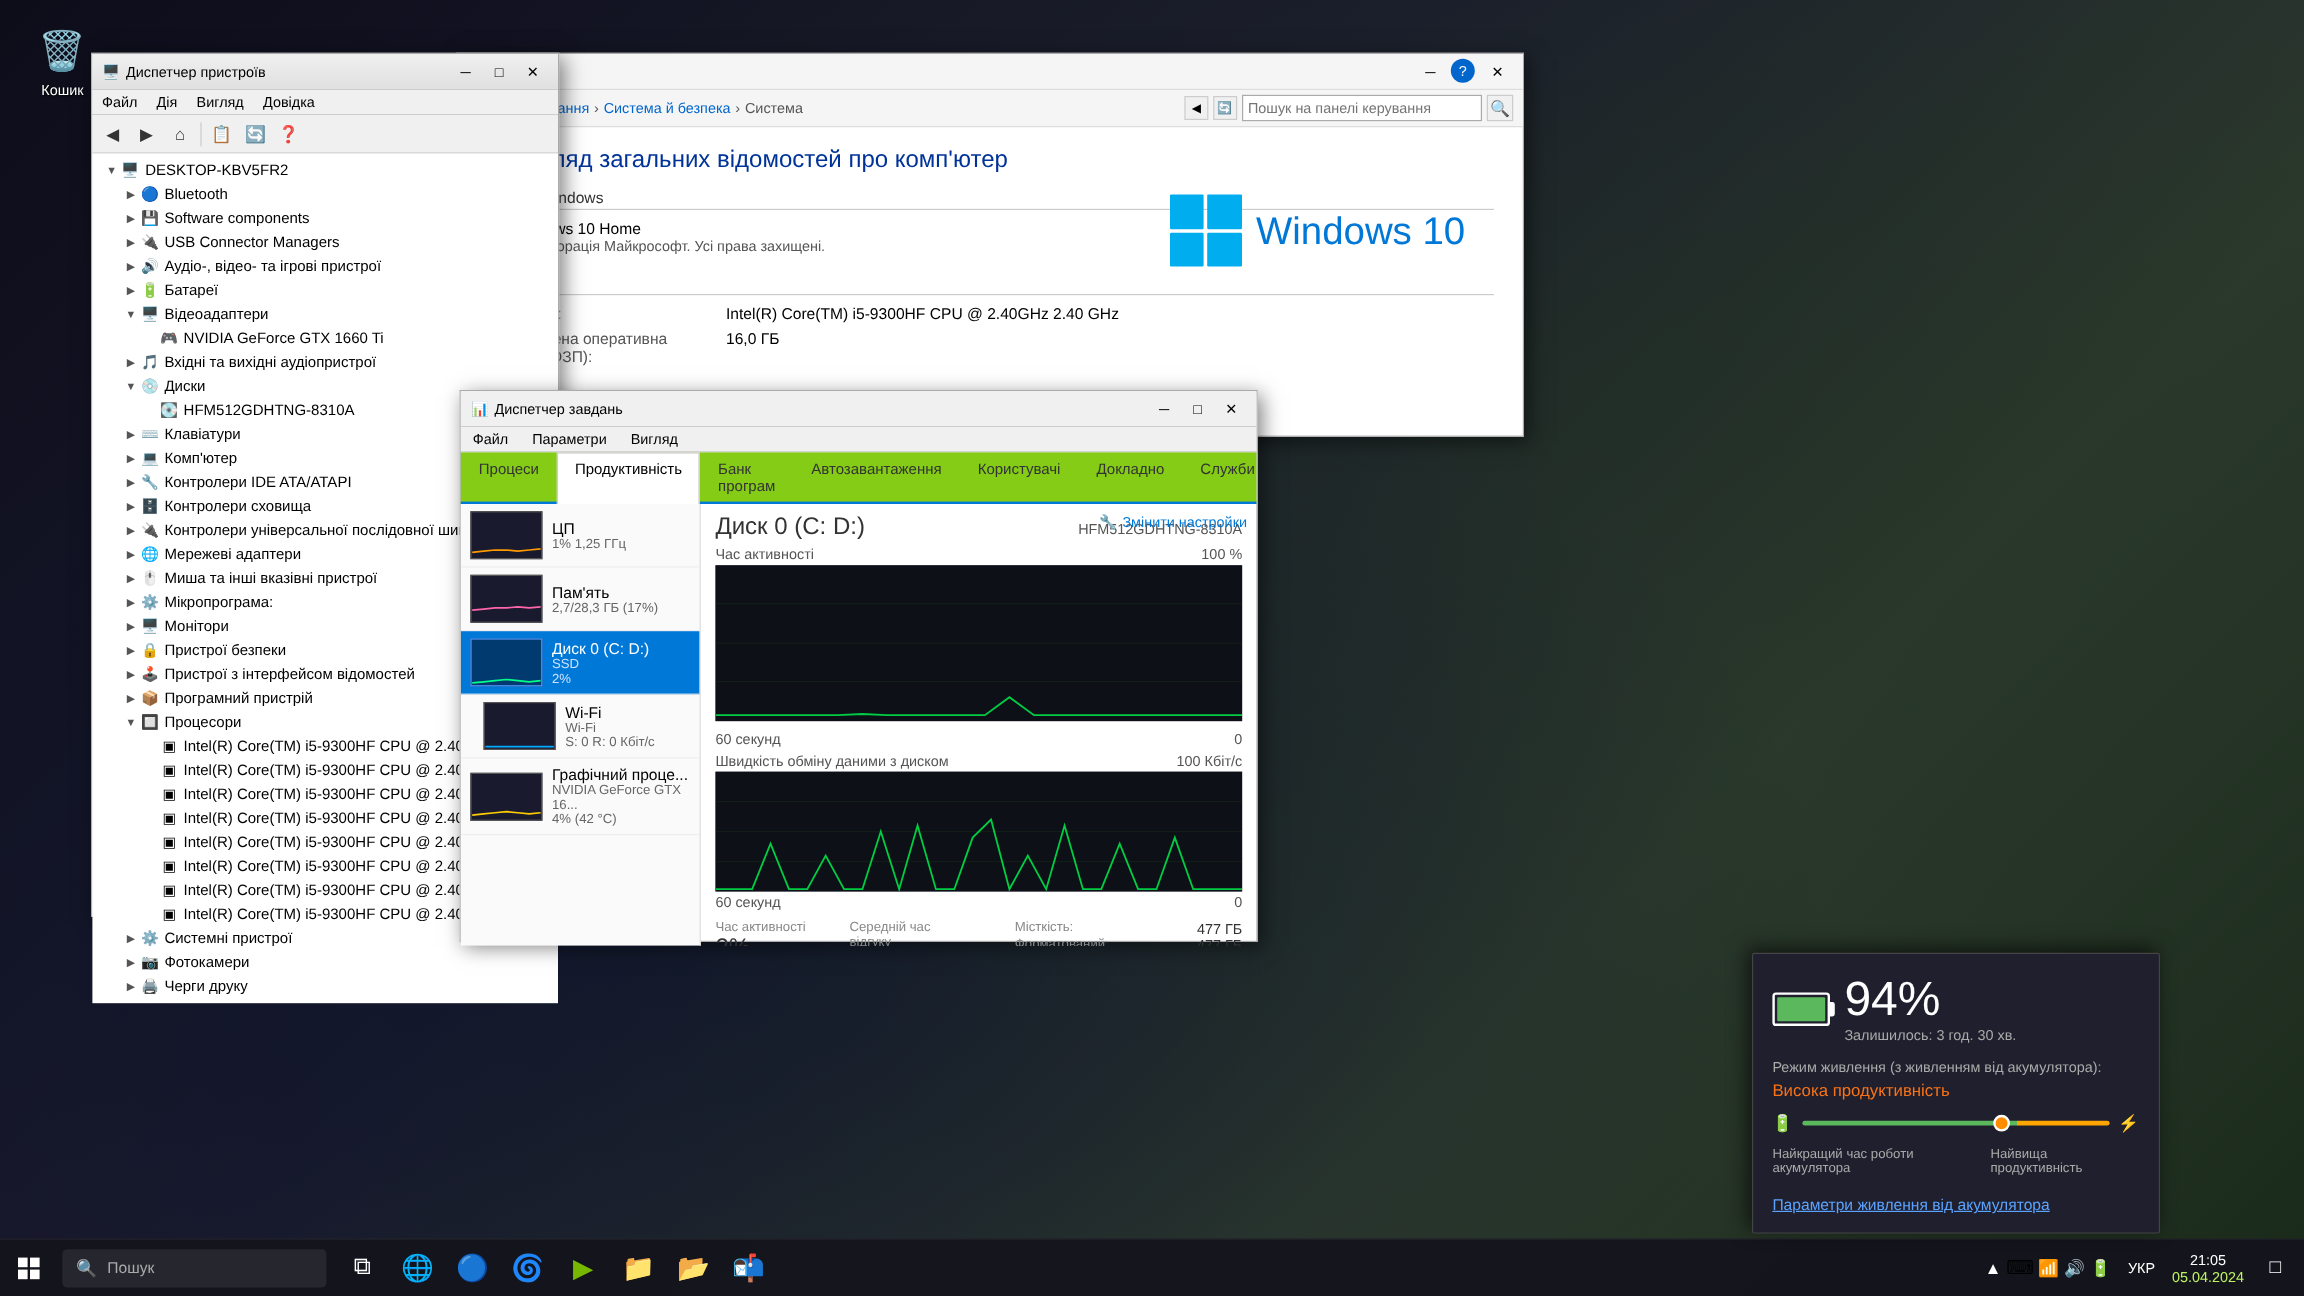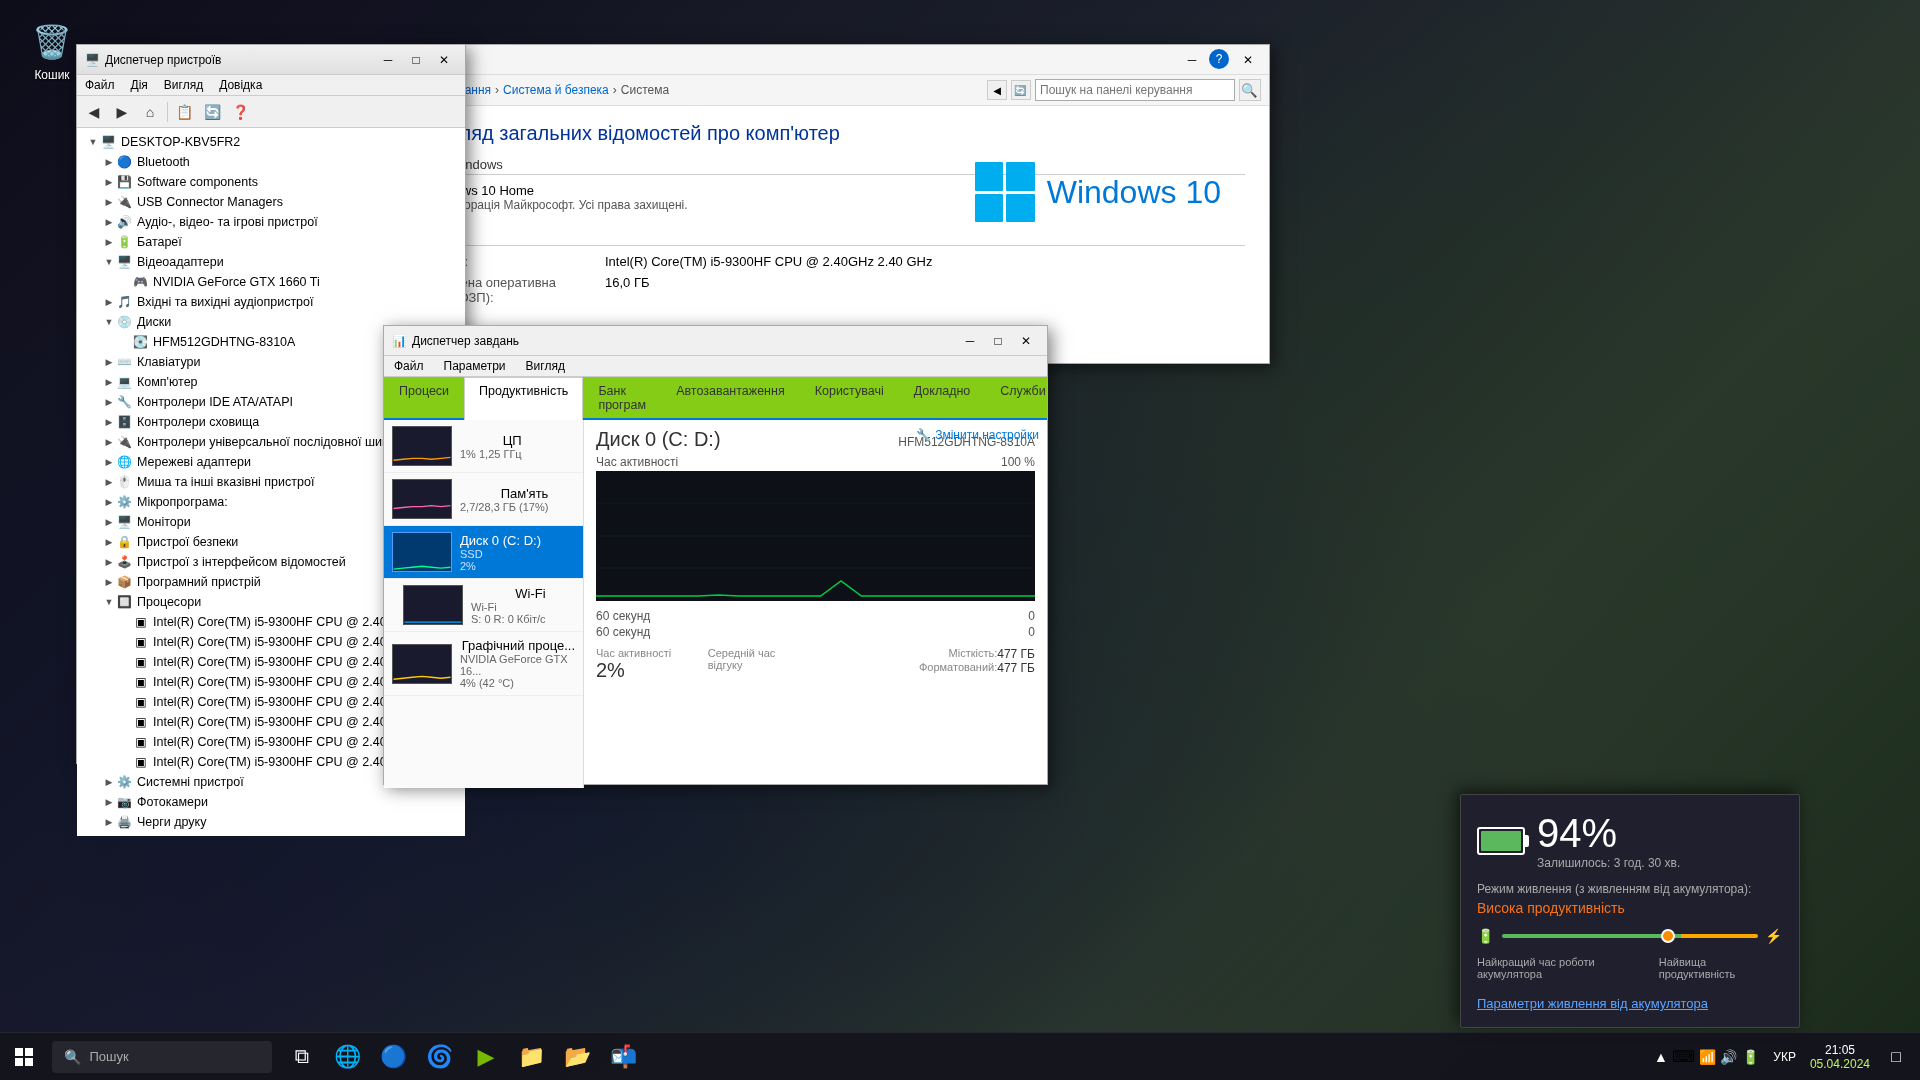--- a/index.html
+++ b/index.html
@@ -432,21 +432,20 @@
       padding: 6px 8px;
       cursor: pointer;
       border-bottom: 1px solid #eee;
       font-size: 12px;
     }
     .tm-sidebar-item.selected { background: #0078d7; color: white; }
 
     .tm-sidebar-item .item-name {
       font-weight: 500;
       font-size: 13px;
-      text-align: right;
     }
 
     .tm-sidebar-item .item-detail {
       font-size: 11px;
       color: #666;
     }
 
     .tm-sidebar-item.selected .item-detail { color: #cce0ff; }
 
     .tm-main {
@@ -523,21 +522,21 @@
     }
 
     .stat-item .stat-val {
       font-size: 20px;
       color: #333;
       font-weight: 300;
     }
 
     .stat-kv {
       display: flex;
-      justify-content: flex-end;
+      justify-content: space-between;
       font-size: 12px;
       padding-left: 26px;
     }
 
     .stat-kv label { color: #888; }
     .stat-kv span { color: #333; }
 
     .settings-link {
       position: absolute;
       top: 8px;
@@ -1172,20 +1171,36 @@
 
             <polyline points="0,125 20,125 40,125 60,125 80,125 100,125 120,124 140,125 160,125 180,125 200,125 220,125 240,110 260,125 280,125 300,125 320,125 340,125 360,125 380,125 400,125 430,125" fill="none" stroke="#00cc44" stroke-width="1.5"></polyline>
           </svg>
         </div>
 
         <div class="disk-subtitle" style="margin-top:4px;">
           <span>60 секунд</span>
           <span>0</span>
         </div>
 
+        <div class="speed-section">
+          <div class="speed-title">
+            <span>Швидкість обміну даними з диском</span>
+            <span>100 Кбіт/с</span>
+          </div>
+          <div class="speed-chart">
+            <svg class="chart-svg" viewBox="0 0 430 100" preserveAspectRatio="none">
+              <rect width="430" height="100" fill="#0d1117"></rect>
+              <line x1="0" y1="25" x2="430" y2="25" stroke="#1a2a1a" stroke-width="0.5"></line>
+              <line x1="0" y1="50" x2="430" y2="50" stroke="#1a2a1a" stroke-width="0.5"></line>
+              <line x1="0" y1="75" x2="430" y2="75" stroke="#1a2a1a" stroke-width="0.5"></line>
+
+              <polyline points="0,98 15,98 30,98 45,60 60,98 75,98 90,70 105,98 120,98 135,50 150,98 165,45 180,98 195,98 210,55 225,40 240,98 255,70 270,98 285,45 300,98 315,98 330,60 345,98 360,98 375,55 390,98 410,98 430,98" fill="none" stroke="#00cc44" stroke-width="1.5"></polyline>
+            </svg>
+          </div>
+        </div>
 
         <div class="disk-subtitle" style="margin-top:2px;">
           <span>60 секунд</span>
           <span>0</span>
         </div>
 
         <div class="disk-stats">
           <div class="stat-item">
             <label>Час активності</label>
             <span class="stat-val">2%</span>

